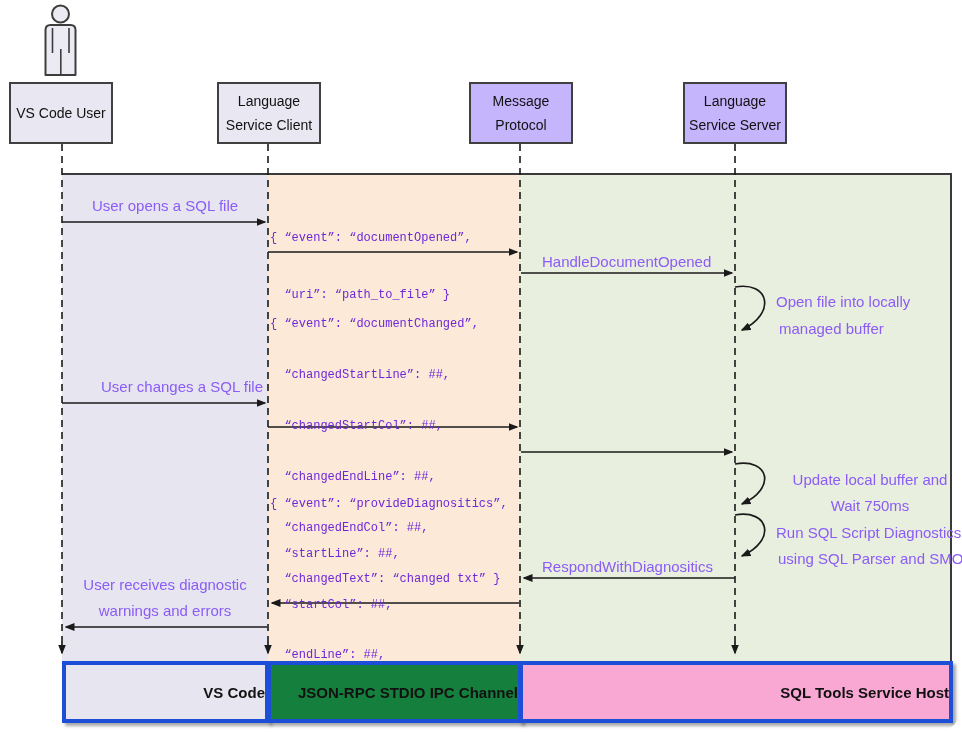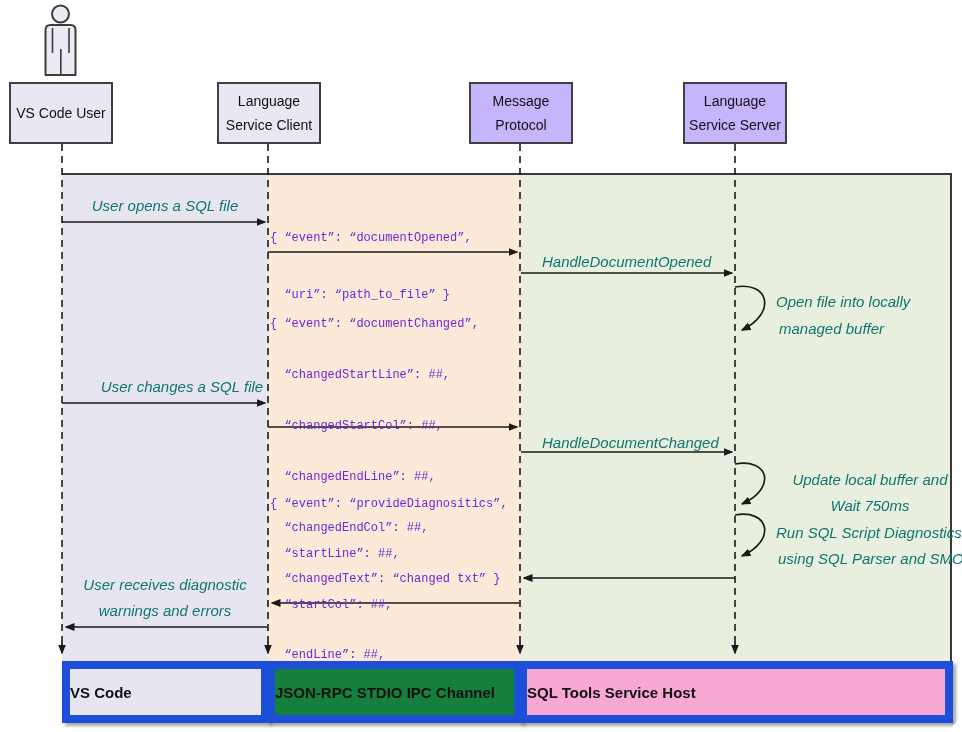--- a/index.html
+++ b/index.html
@@ -23,30 +23,30 @@
   .loop{stroke:#1a1a1a;stroke-width:1.7;fill:none;}
   
   .hbox{
     position:absolute;top:82px;width:104px;height:62px;box-sizing:border-box;
     border:2px solid #404040;display:flex;flex-direction:column;align-items:center;
     justify-content:center;row-gap:10px;font-size:14px;text-align:center;z-index:5;
     background:#e9e8f2;line-height:1;
   }
   .hbox.green{background:#c4b5fd;}
   .fbox{
-    position:absolute;top:661px;height:62px;box-sizing:border-box;border:8px solid #1d4ed8;
-    display:flex;align-items:center;justify-content:flex-start;font-weight:bold;font-size:15px;
+    position:absolute;top:661px;height:62px;box-sizing:border-box;border:4px solid #1d4ed8;
+    display:flex;align-items:center;justify-content:flex-end;font-weight:bold;font-size:15px;
     z-index:5;box-shadow:3px 3px 3px rgba(0,0,0,0.35);
   }
   .fbox.lav{background:#e7e6f0;}
   .fbox.peach{background:#15803d;}
   .fbox.green{background:#f9a8d4;}
   
   .lbl{
-    position:absolute;z-index:4;font-style:italic;font-size:15px;color:#0f766e;
+    position:absolute;z-index:4;font-size:15px;color:#8b5cf6;
     white-space:nowrap;line-height:18px;
   }
   .ctr{text-align:center;white-space:nowrap;}
   .code{
     position:absolute;left:270px;z-index:4;font-family:"Liberation Mono","DejaVu Sans Mono",monospace;
     font-size:12px;color:#6d28d9;white-space:pre;
   }
   .code div{white-space:pre;}
   .lh29 div{line-height:29px;height:29px;}
   .lh23 div{line-height:23px;height:23px;}
@@ -118,21 +118,21 @@
   <div class="hbox green" style="left:683px;">
     <span>Language</span>
     <span>Service Server</span>
   </div>
 
   <div class="lbl ctr" style="left:62px;top:197px;width:206px;">User opens a SQL file</div>
   <div class="lbl ctr" style="left:62px;top:378px;width:240px;">User changes a SQL file</div>
   <div class="lbl ctr" style="left:62px;top:576px;width:206px;">User receives diagnostic</div>
   <div class="lbl ctr" style="left:62px;top:602px;width:206px;">warnings and errors</div>
   <div class="lbl" style="left:542px;top:253px;">HandleDocumentOpened</div>
-  <div class="lbl" style="left:542px;top:434px;">HandleDocumentChanged</div>
+  <div class="lbl" style="left:542px;top:558px;">RespondWithDiagnositics</div>
 
   <div class="lbl" style="left:776px;top:293px;">Open file into locally</div>
   <div class="lbl" style="left:779px;top:320px;">managed buffer</div>
   <div class="lbl ctr" style="left:770px;top:471px;width:200px;">Update local buffer and</div>
   <div class="lbl ctr" style="left:770px;top:497px;width:200px;">Wait 750ms</div>
   <div class="lbl" style="left:776px;top:524px;">Run SQL Script Diagnostics</div>
   <div class="lbl" style="left:778px;top:550px;">using SQL Parser and SMO</div>
 
   <div class="code lh29" style="top:196px;">
     <div>{ “event”: “documentOpened”,</div>

